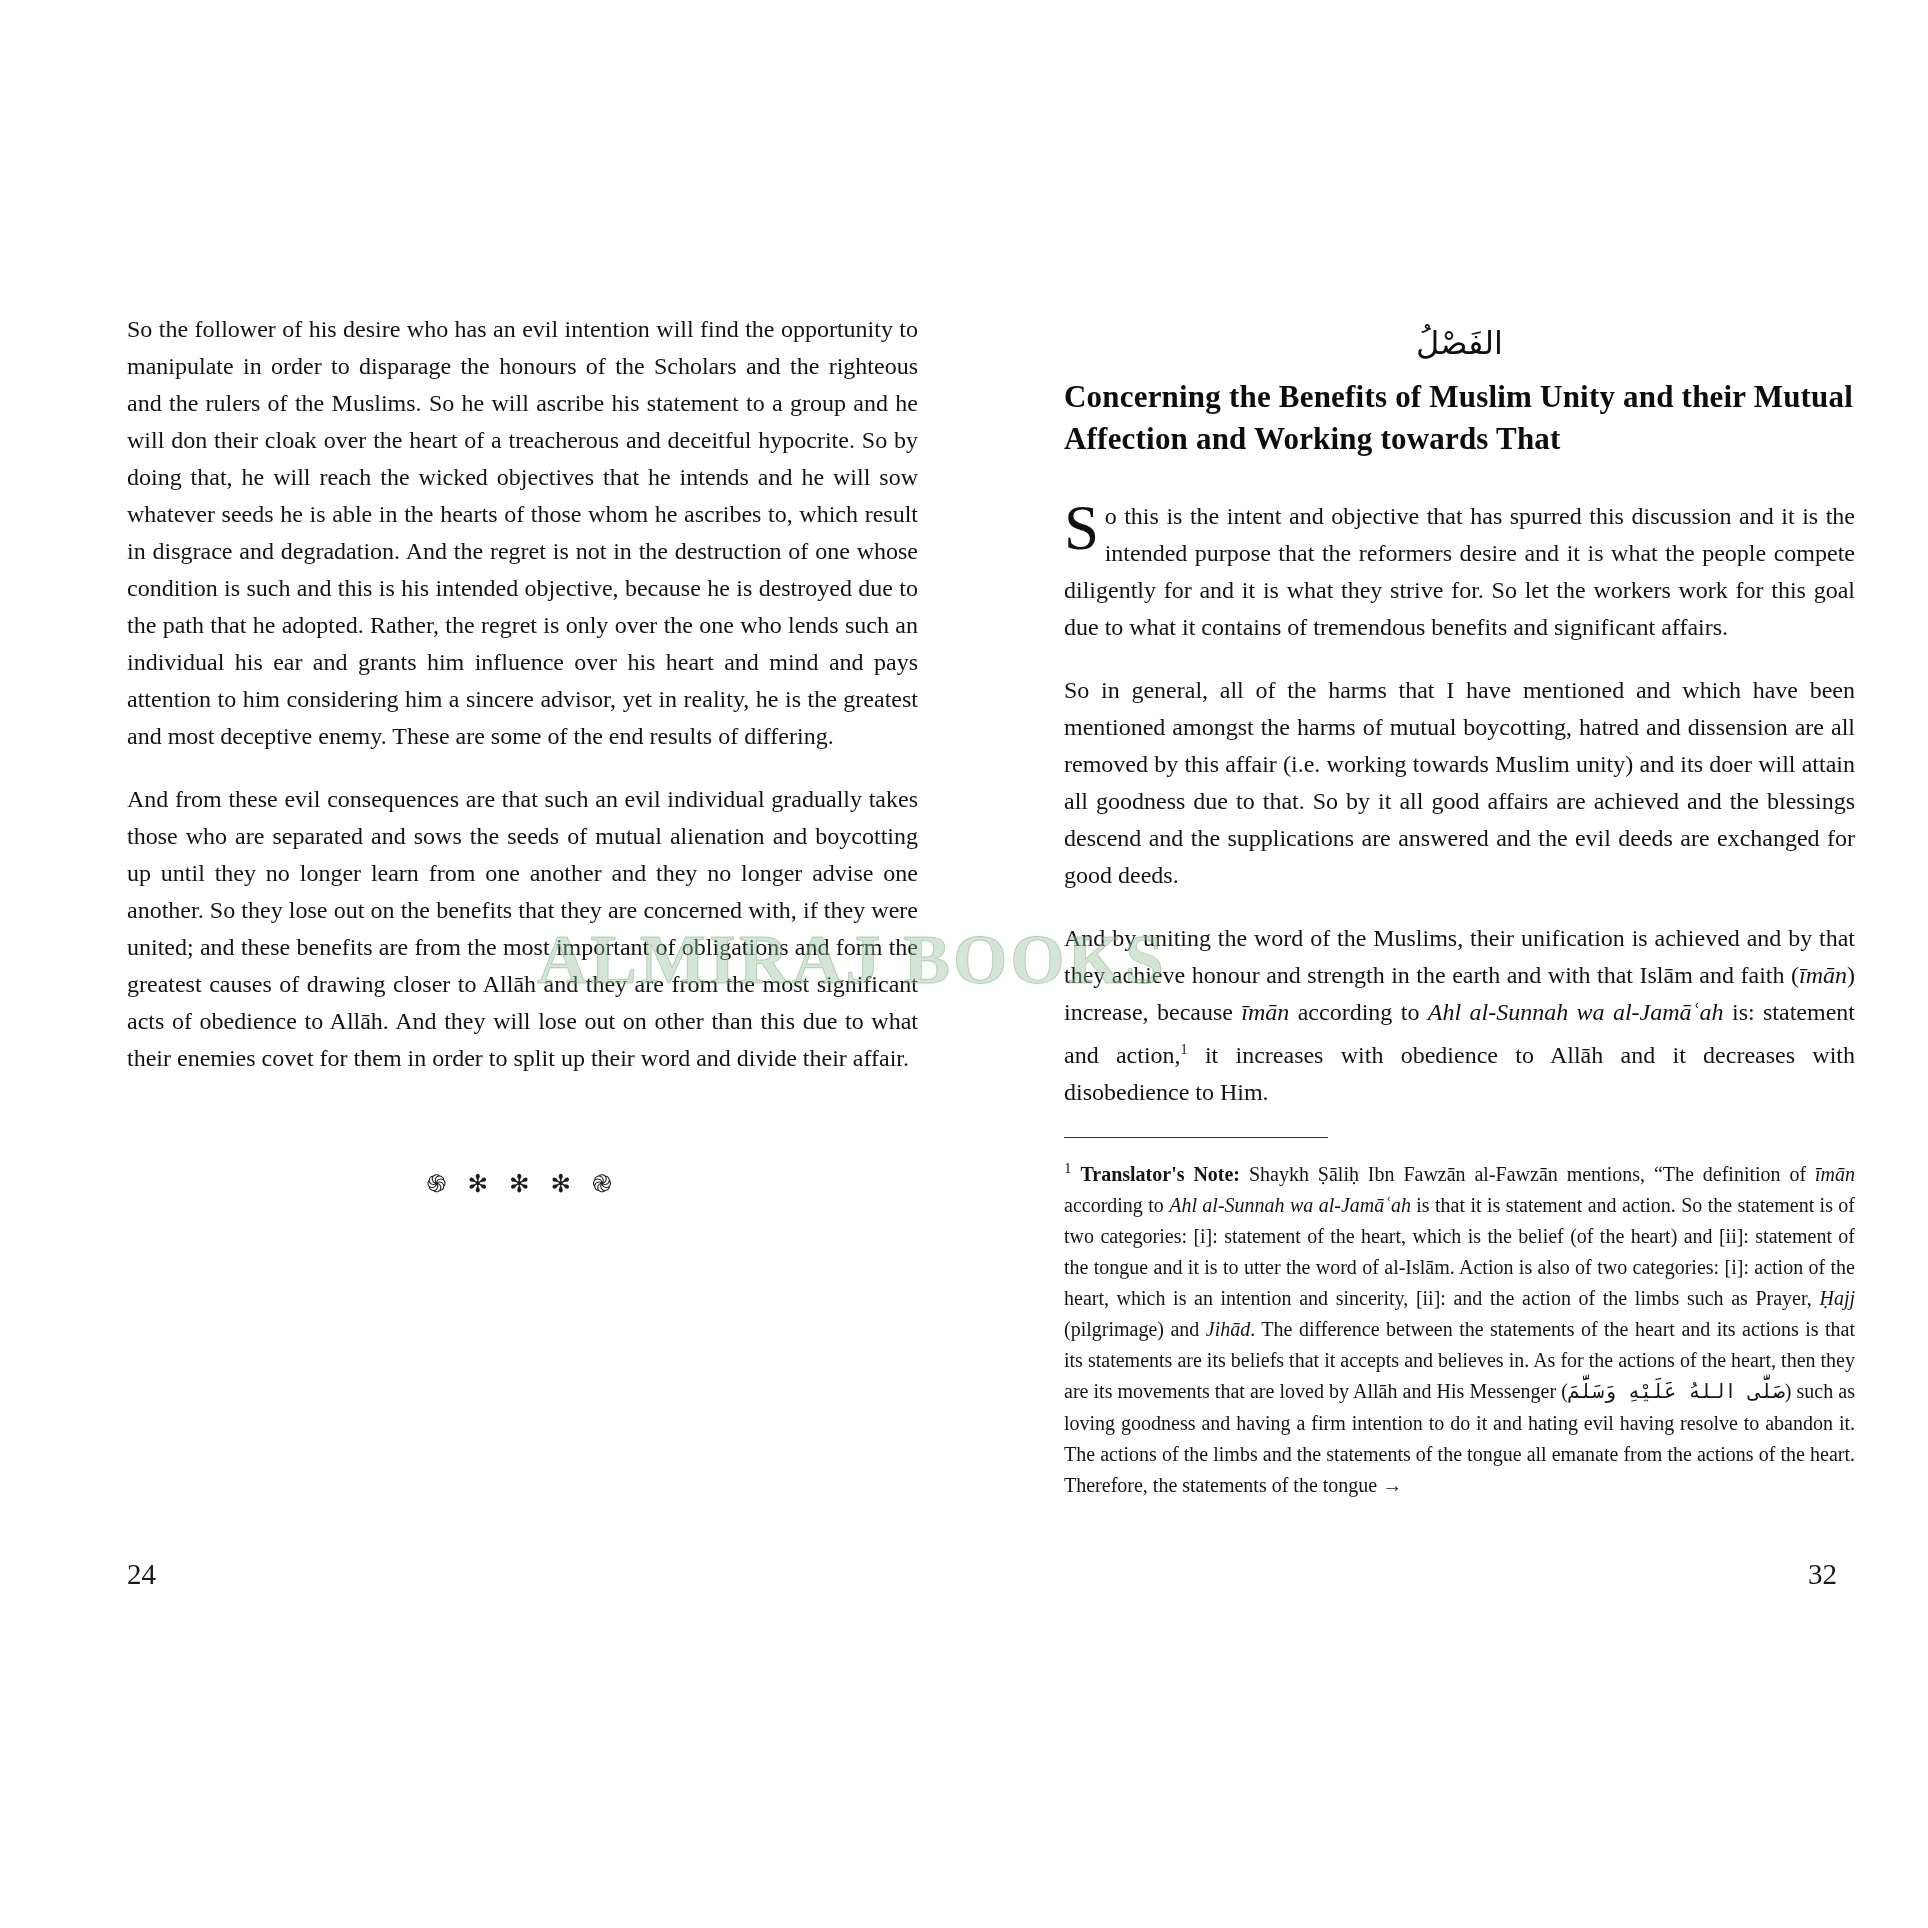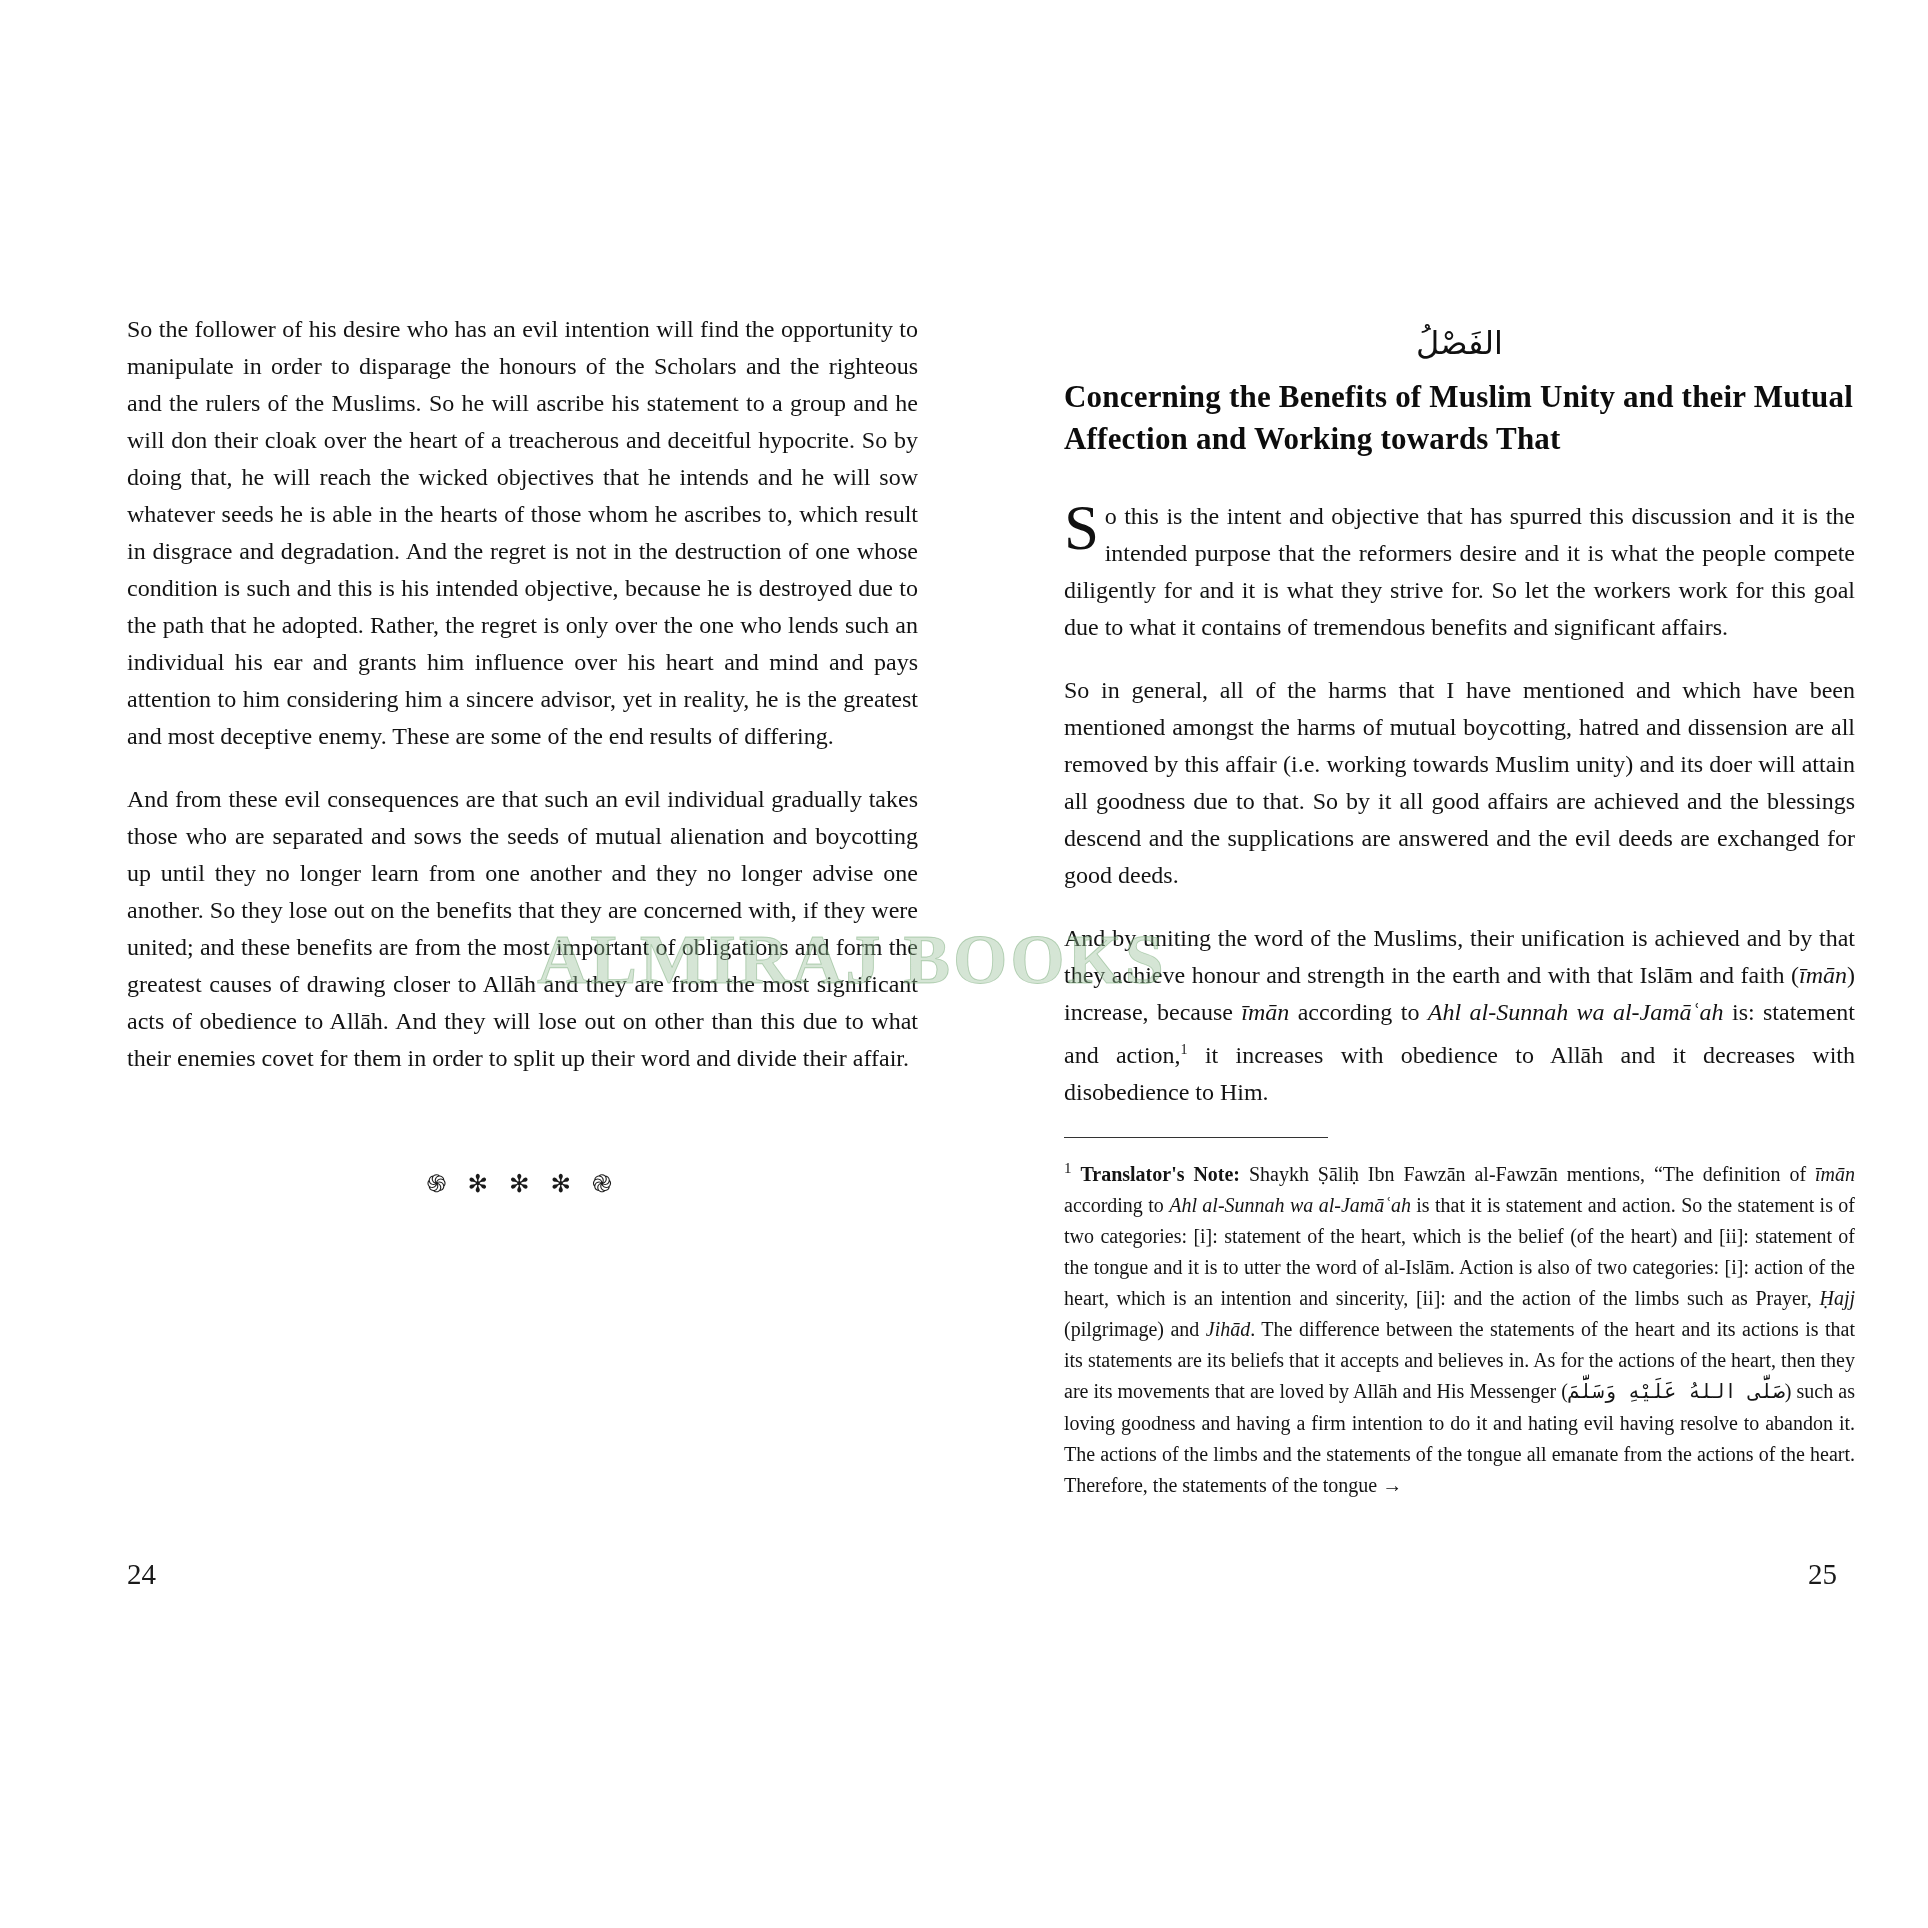--- a/index.html
+++ b/index.html
@@ -166,18 +166,18 @@
     <p class="body-text">So in general, all of the harms that I have mentioned and which have been mentioned amongst the harms of mutual boycotting, hatred and dissension are all removed by this affair (i.e. working towards Muslim unity) and its doer will attain all goodness due to that.  So by it all good affairs are achieved and the blessings descend and the supplications are answered and the evil deeds are exchanged for good deeds.</p>
 
     <p class="body-text"><span>And by uniting the word of the Muslims, their unification is achieved and by that they achieve honour and strength in the earth and with that Islām and faith (</span><span class="ital">īmān</span><span>) increase, because </span><span class="ital">īmān</span><span> according to </span><span class="ital">Ahl al-Sunnah wa al-Jamāʿah</span><span> is: statement and action,</span><span class="sup-marker">1</span><span> it increases with obedience to Allāh and it decreases with disobedience to Him.</span></p>
 
     <div class="footnote-rule"></div>
 
     <p class="footnote"><span class="fn-marker">1</span> <span class="fn-bold">Translator's Note:</span><span> Shaykh Ṣāliḥ Ibn Fawzān al-Fawzān mentions, “The definition of </span><span class="ital">īmān</span><span> according to </span><span class="ital">Ahl al-Sunnah wa al-Jamāʿah</span><span> is that it is statement and action.  So the statement is of two categories: [i]: statement of the heart, which is the belief (of the heart) and [ii]: statement of the tongue and it is to utter the word of al-Islām.  Action is also of two categories: [i]: action of the heart, which is an intention and sincerity, [ii]: and the action of the limbs such as Prayer, </span><span class="ital">Ḥajj</span><span> (pilgrimage) and </span><span class="ital">Jihād</span><span>.  The difference between the statements of the heart and its actions is that its statements are its beliefs that it accepts and believes in.  As for the actions of the heart, then they are its movements that are loved by Allāh and His Messenger (</span><span class="arabic-inline">صَلَّى اللهُ عَلَيْهِ وَسَلَّمَ</span><span>) such as loving goodness and having a firm intention to do it and hating evil having resolve to abandon it.  The actions of the limbs and the statements of the tongue all emanate from the actions of the heart.  Therefore, the statements of the tongue →</span></p>
   </div>
 
   <div class="folio folio-left">24</div>
-  <div class="folio folio-right">25</div>
+  <div class="folio folio-right">32</div>
 
   <div class="watermark">ALMIRAJ BOOKS</div>
 
 </div>
 
 
 </body></html>

